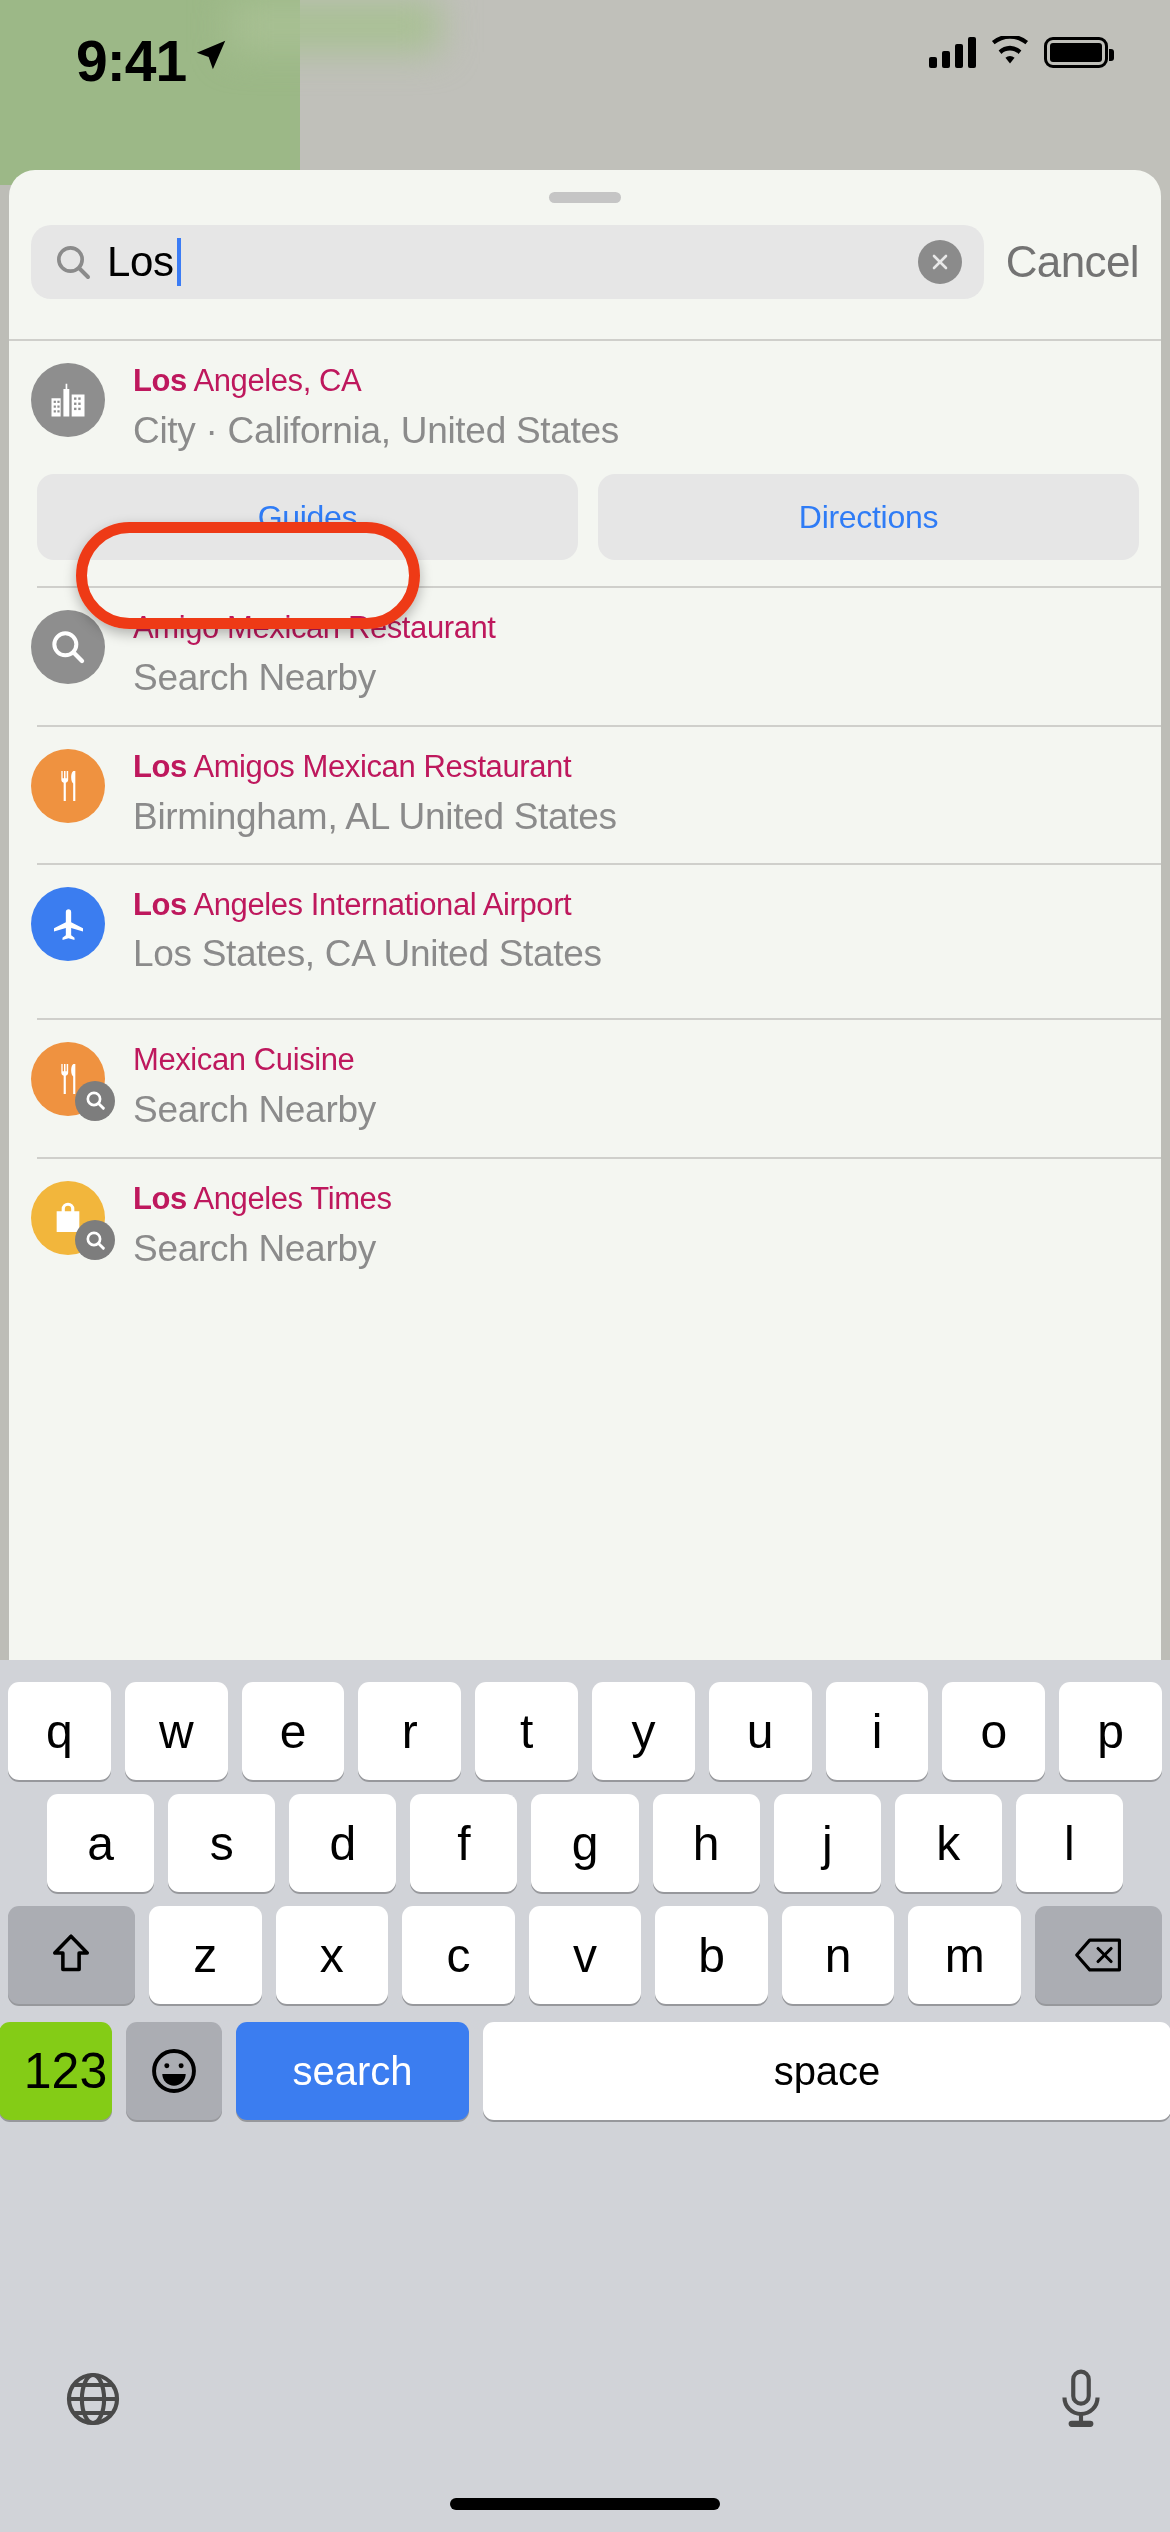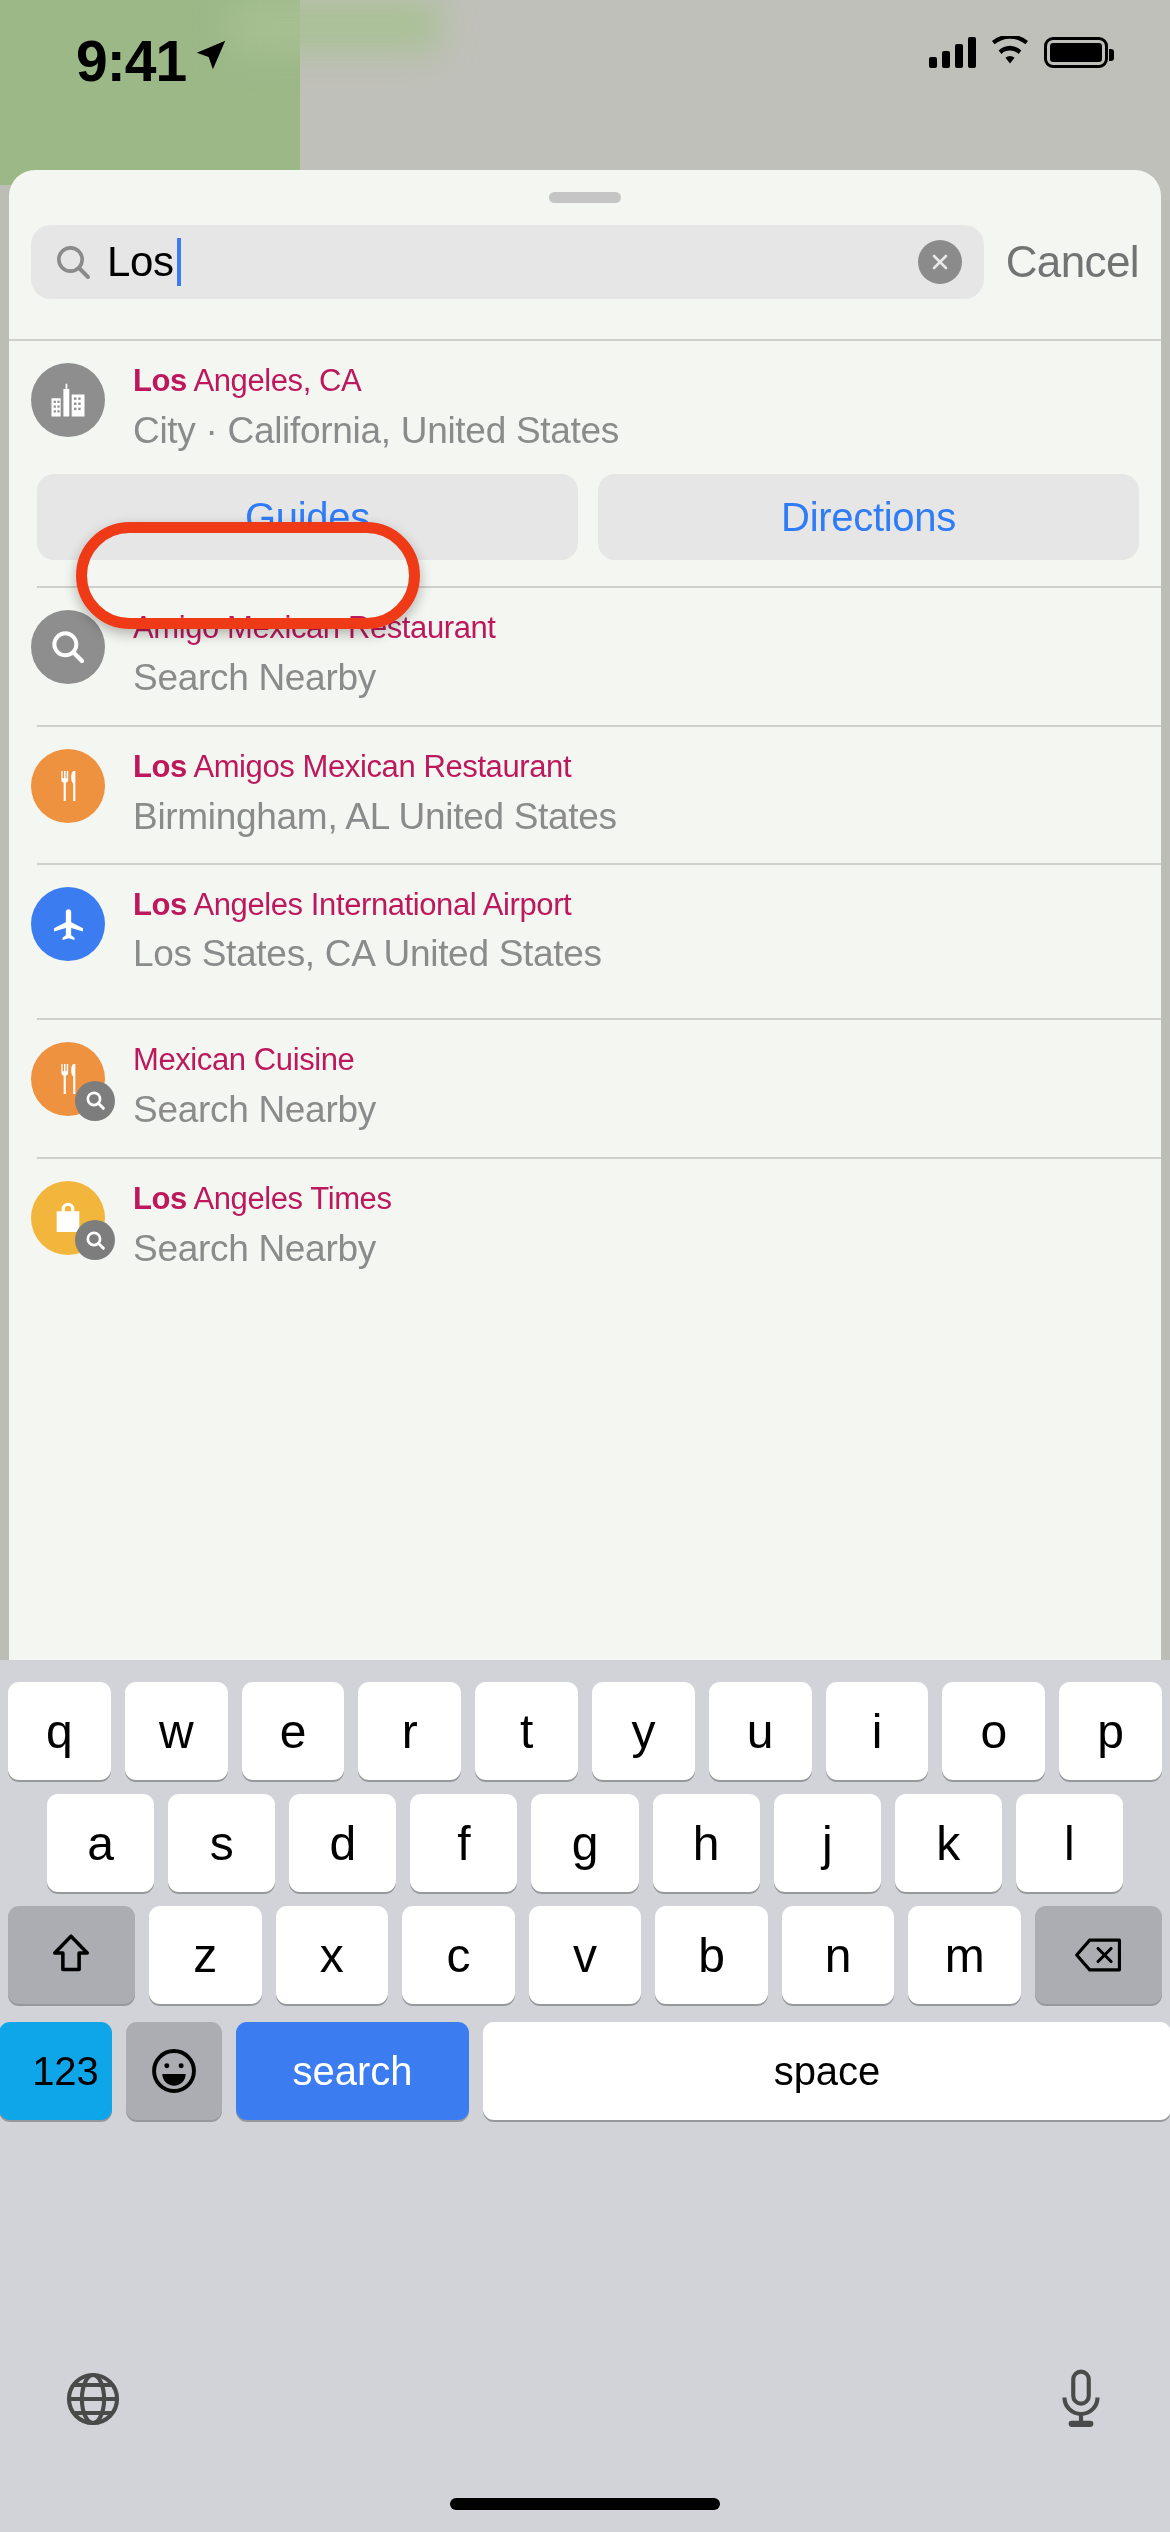--- a/index.html
+++ b/index.html
@@ -124,21 +124,21 @@
     position: absolute; right: -10px; bottom: -5px;
     width: 40px; height: 40px; border-radius: 50%;
     background: #7d7d7d; display: flex; align-items: center; justify-content: center;
   }
 
   
   .actions { display: flex; gap: 20px; padding: 22px 22px 26px 28px; }
   .actionbtn {
     flex: 1; height: 86px; background: #e6e6e6; border-radius: 17px;
     display: flex; align-items: center; justify-content: center;
-    font-size: 40px; color: #2f7cf6; letter-spacing: -0.3px; position: relative;
+    font-size: 32px; color: #2f7cf6; letter-spacing: -0.3px; position: relative;
   }
   .highlight-ring {
     position: absolute; left: 76px; top: 522px;
     width: 344px; height: 107px; border: 11px solid #ee3a16;
     border-radius: 54px; z-index: 35; pointer-events: none;
     box-shadow: 0 5px 13px rgba(0,0,0,.28);
   }
 
   
   .keyboard {
@@ -155,21 +155,21 @@
     display: flex; align-items: center; justify-content: center;
     font-size: 48px; color: #000; box-shadow: 0 2px 0 rgba(0,0,0,.28);
     flex: 1;
   }
   .key.dark { background: #abadb3; }
   .key.wide { flex: 0 0 127px; }
   .key.space { flex: 0 0 688px; font-size: 40px; }
   .key.search-key {
     flex: 0 0 233px; background: #3b7df0; color: #fff; font-size: 40px;
   }
-  .key.k123 { flex: 0 0 113px; font-size: 40px; background: #0ea5e9; padding-left: 20px; }
+  .key.k123 { flex: 0 0 113px; font-size: 50px; background: #84cc16; padding-left: 20px; }
   .key.emoji { flex: 0 0 96px; background: #abadb3; }
   .kbbottom {
     position: absolute; left: 0; right: 0; bottom: 76px; height: 110px;
     display: flex; align-items: center; justify-content: space-between;
     padding: 0 62px;
   }
   .homebar {
     position: absolute; left: 50%; transform: translateX(-50%);
     bottom: 22px; width: 270px; height: 12px; background: #000; border-radius: 6px;
   }

